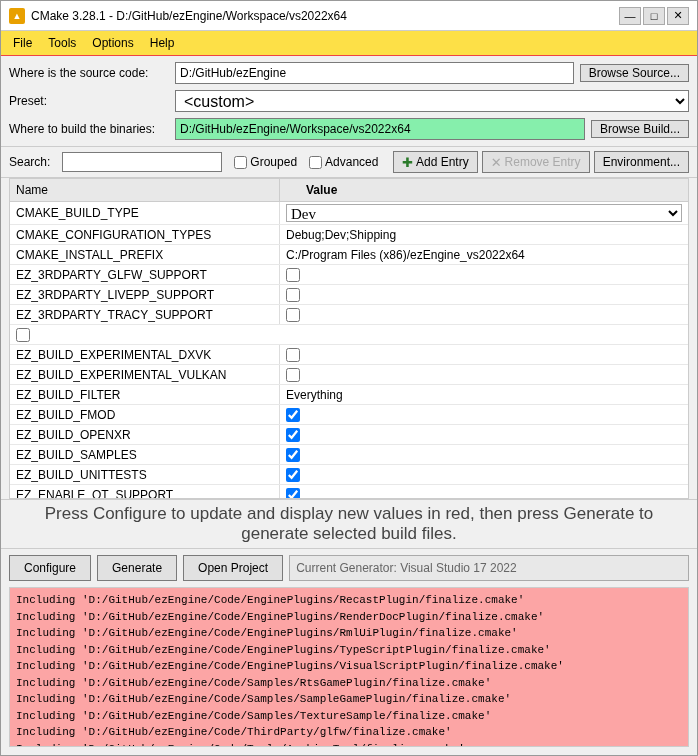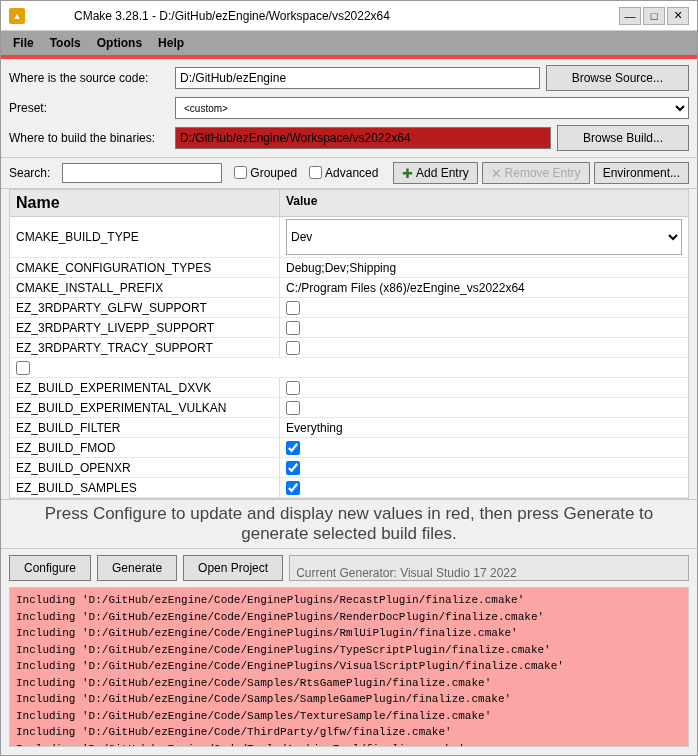--- a/index.html
+++ b/index.html
@@ -37,41 +37,39 @@
       width: 16px;
       height: 16px;
       background: #e8a000;
       border-radius: 2px;
       display: flex; align-items: center; justify-content: center;
       font-size: 9px; color: white; font-weight: bold;
     }
     .title-bar-title {
       font-size: 12px;
       color: #000;
-      margin-left: 43px;
     }
     .title-bar-controls {
       display: flex;
       gap: 2px;
     }
     .title-btn {
       width: 22px; height: 18px;
       border: 1px solid #aaa;
       background: #e1e1e1;
       cursor: pointer;
       display: flex; align-items: center; justify-content: center;
       font-size: 11px;
     }
 
     .menu-bar {
       display: flex;
-      background: #a3a3a3;
-      border-bottom: 4px solid #ef4444;
+      background: #fde047;
+      border-bottom: 1px solid #ef4444;
       padding: 2px 4px;
-      font-weight: bold;
     }
     .menu-item {
       padding: 3px 8px;
       cursor: pointer;
       font-size: 12px;
     }
 
     .toolbar {
       padding: 6px 8px;
       display: flex;
@@ -91,43 +89,43 @@
     }
     .toolbar-input {
       flex: 1;
       height: 22px;
       border: 1px solid #7a7a7a;
       padding: 1px 4px;
       font-size: 12px;
       background: white;
     }
     .toolbar-btn {
-      height: 26px;
-      padding: 0 25px;
+      height: 18px;
+      padding: 0 8px;
       border: 1px solid #7a7a7a;
       background: #e1e1e1;
       cursor: pointer;
       font-size: 12px;
       white-space: nowrap;
     }
     .preset-select {
       flex: 1;
       height: 22px;
       border: 1px solid #7a7a7a;
       background: white;
-      font-size: 10px;
+      font-size: 16px;
       padding: 0 4px;
     }
     .binaries-input {
       flex: 1;
       height: 22px;
       border: 1px solid #7a7a7a;
       padding: 1px 4px;
       font-size: 12px;
-      background: #b91c1c;
+      background: #86efac;
     }
 
     .search-bar {
       padding: 4px 8px;
       display: flex;
       align-items: center;
       gap: 12px;
       background: #f0f0f0;
       border-bottom: 1px solid #ccc;
     }
@@ -135,21 +133,21 @@
     .search-input {
       width: 160px;
       height: 20px;
       border: 1px solid #7a7a7a;
       padding: 1px 4px;
       font-size: 12px;
       background: white;
     }
     .checkbox-label {
       display: flex;
-      align-items: flex-start;
+      align-items: flex-end;
       gap: 3px;
       font-size: 12px;
       cursor: pointer;
     }
     .search-actions {
       display: flex;
       align-items: center;
       gap: 4px;
       margin-left: auto;
     }
@@ -182,29 +180,30 @@
       display: flex;
       background: #e8e8e8;
       border-bottom: 1px solid #ccc;
       position: sticky;
       top: 0;
     }
     .th-name {
       width: 270px;
       min-width: 270px;
       padding: 4px 6px;
-      font-weight: 700;
+      font-weight: 400;
       border-right: 1px solid #ccc;
-      font-size: 16px;
+      font-size: 12px;
     }
     .th-value {
       flex: 1;
       padding: 4px 6px;
       font-weight: 600;
       font-size: 12px;
+      margin-left: 20px;
     }
     .table-row {
       display: flex;
       border-bottom: 1px solid #e8e8e8;
       min-height: 20px;
     }
     .td-name {
       width: 270px;
       min-width: 270px;
       padding: 2px 6px;
@@ -224,22 +223,23 @@
       flex: 1;
       border: none;
       background: transparent;
       font-size: 12px;
       outline: none;
     }
     .value-select {
       flex: 1;
       border: 1px solid #aaa;
       background: white;
-      font-size: 12px;
-      height: 36px;
+      font-size: 15px;
+      height: 18px;
+      font-family: Liberation Serif, serif;
     }
     .checkbox-cell {
       width: 14px;
       height: 14px;
     }
 
     .status-bar {
       padding: 4px 8px;
       background: #f0f0f0;
       border-top: 1px solid #ccc;
@@ -264,21 +264,21 @@
       cursor: pointer;
       font-size: 12px;
     }
     .generator-display {
       flex: 1;
       height: 26px;
       border: 1px solid #aaa;
       background: #e8e8e8;
       font-size: 12px;
       display: flex;
-      align-items: flex-end;
+      align-items: center;
       padding: 0 6px;
       color: #666;
     }
 
     .log-area {
       height: 160px;
       background: #fca5a5;
       border: 1px solid #ccc;
       margin: 0 8px 8px 8px;
       overflow-y: auto;

